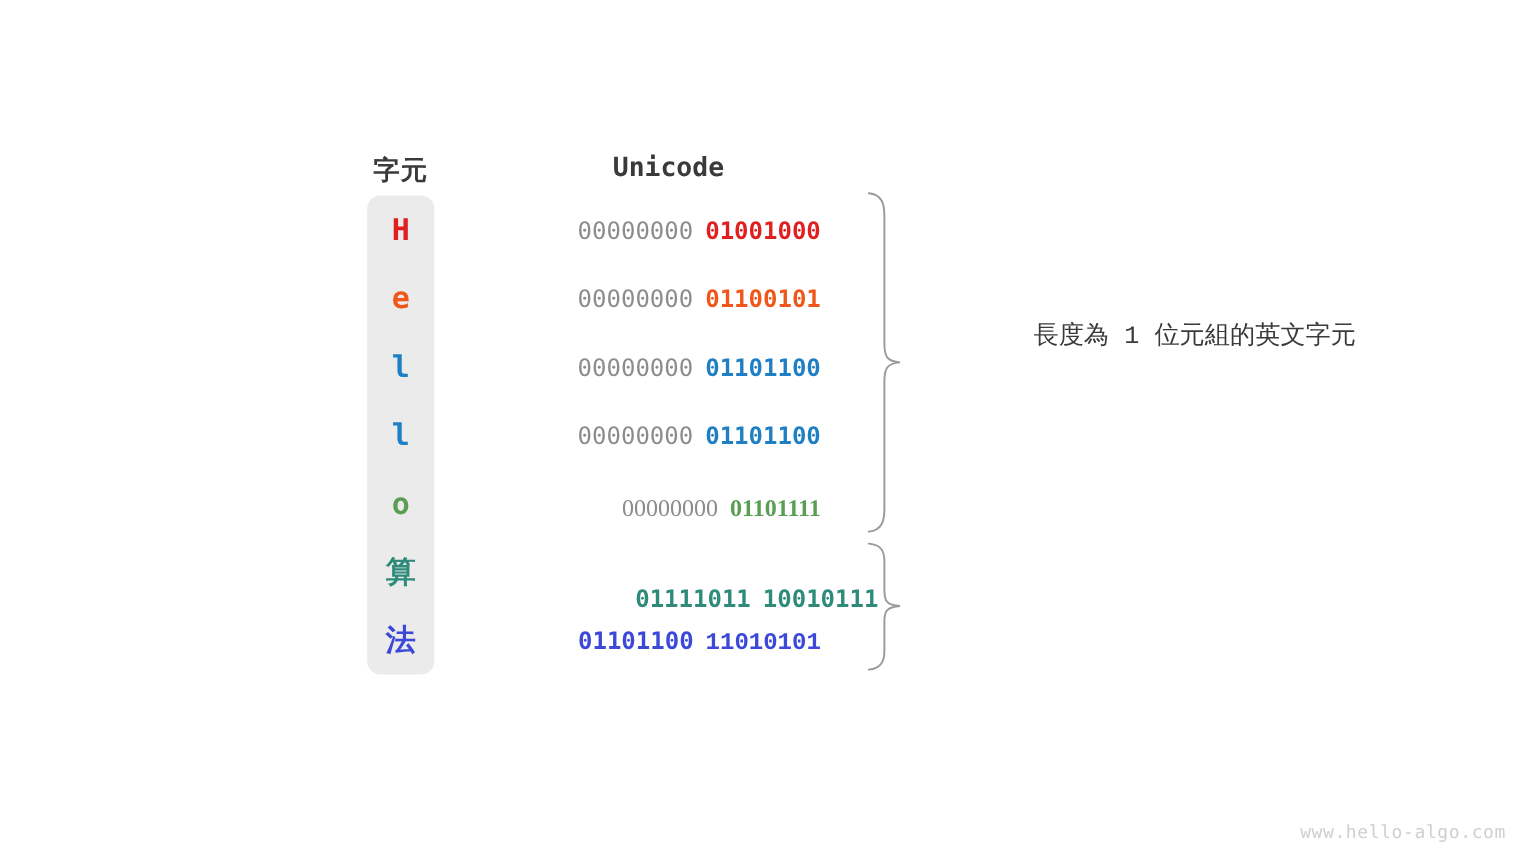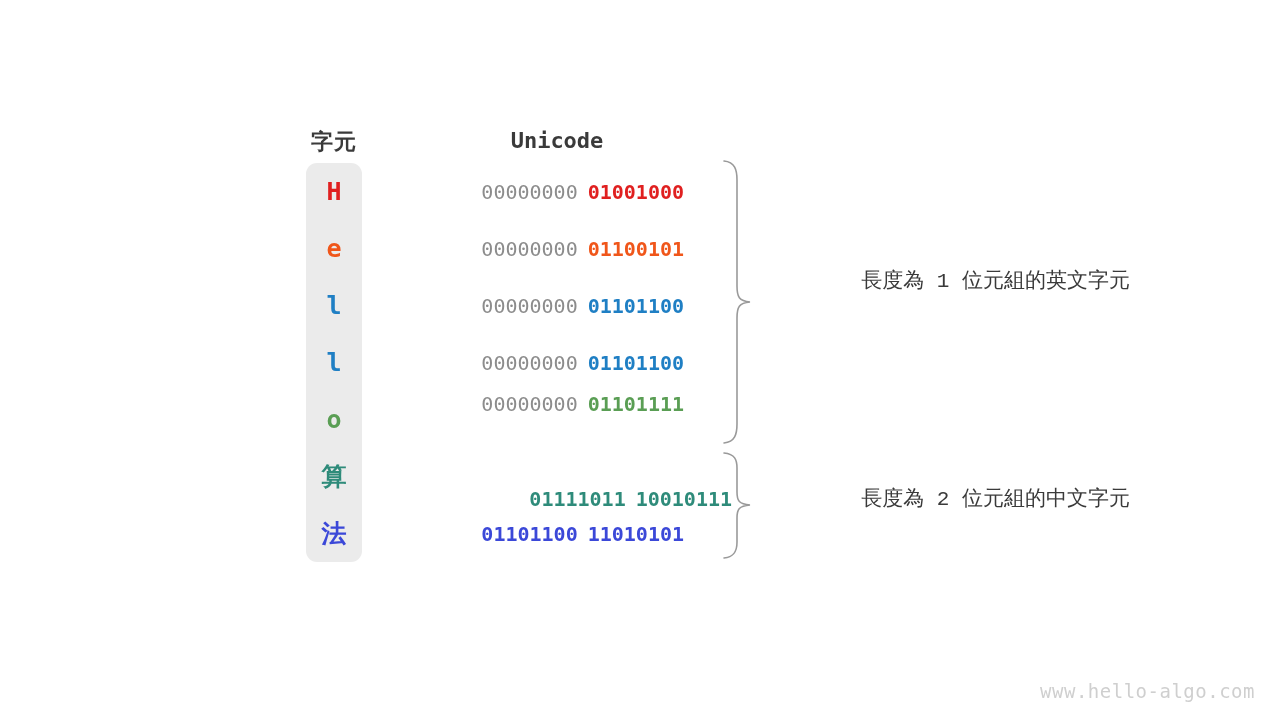--- a/index.html
+++ b/index.html
@@ -136,21 +136,21 @@
     top: 482px;
     width: 400px;
   }
 
   
   #watermark {
     position: absolute;
     right: 25px;
     bottom: 18px;
     font-family: "DejaVu Sans Mono", "Liberation Mono", monospace;
-    font-size: 19px;
+    font-size: 15px;
     color: #cfcfcf;
     letter-spacing: 0.5px;
   }
 </style>
 </head>
 <body>
 
 <div id="figure">
 
   <div class="col-header" id="header-char">字元</div>
@@ -161,25 +161,25 @@
   <div id="rows-host">
       <div class="char-cell" style="top: 176px; color: rgb(224, 32, 32);">H</div>
       <div class="bin-row" style="top: 176px;"><span class="bin-hi">00000000</span><span class="bin-gap"></span><span class="bin-lo" style="color: rgb(224, 32, 32);">01001000</span></div>
       <div class="char-cell" style="top: 233px; color: rgb(240, 86, 26);">e</div>
       <div class="bin-row" style="top: 233px;"><span class="bin-hi">00000000</span><span class="bin-gap"></span><span class="bin-lo" style="color: rgb(240, 86, 26);">01100101</span></div>
       <div class="char-cell" style="top: 290px; color: rgb(31, 127, 196);">l</div>
       <div class="bin-row" style="top: 290px;"><span class="bin-hi">00000000</span><span class="bin-gap"></span><span class="bin-lo" style="color: rgb(31, 127, 196);">01101100</span></div>
       <div class="char-cell" style="top: 347px; color: rgb(31, 127, 196);">l</div>
       <div class="bin-row" style="top: 347px;"><span class="bin-hi">00000000</span><span class="bin-gap"></span><span class="bin-lo" style="color: rgb(31, 127, 196);">01101100</span></div>
       <div class="char-cell" style="top: 404px; color: rgb(90, 158, 84);">o</div>
-      <div class="bin-row" style="top: 388px;"><span class="bin-hi">00000000</span><span class="bin-gap"></span><span class="bin-lo" style="color: rgb(90, 158, 84);">01101111</span></div>
+      <div class="bin-row" style="top: 408px; font-family: Liberation Serif, serif;"><span class="bin-hi">00000000</span><span class="bin-gap"></span><span class="bin-lo" style="color: rgb(90, 158, 84);">01101111</span></div>
       <div class="char-cell cjk" style="top: 461px; color: rgb(46, 139, 122);">算</div>
       <div class="bin-row" style="top: 483px; margin-left: 48px;"><span class="bin-hi filled" style="color: rgb(46, 139, 122);">01111011</span><span class="bin-gap"></span><span class="bin-lo" style="color: rgb(46, 139, 122);">10010111</span></div>
       <div class="char-cell cjk" style="top: 518px; color: rgb(59, 72, 216);">法</div>
-      <div class="bin-row" style="top: 518px;"><span class="bin-hi filled" style="color: rgb(59, 72, 216);">01101100</span><span class="bin-gap"></span><span class="bin-lo" style="color: rgb(59, 72, 216);">11010101</span></div>
+      <div class="bin-row" style="top: 518px;"><span class="bin-hi filled" style="color: rgb(59, 72, 216);">01101100</span><span class="bin-gap"></span><span class="bin-lo" style="color: rgb(59, 72, 216); font-family: Liberation Mono, monospace;">11010101</span></div>
     </div>
 
   <svg class="brace" id="brace-1" style="left:718px; top:158px;" width="40" height="288" viewBox="0 0 40 288">
     <path d="M 6 3
              C 17 4, 19 12, 19 22
              L 19 128
              C 19 139, 21 143, 32 144
              C 21 145, 19 149, 19 160
              L 19 266
              C 19 276, 17 284, 6 285" fill="none" stroke="#9a9a9a" stroke-width="1.6" stroke-linecap="round"></path>
@@ -192,19 +192,16 @@
              C 19 51, 21 54, 32 55
              C 21 56, 19 59, 19 68
              L 19 92
              C 19 100, 17 107, 6 108" fill="none" stroke="#9a9a9a" stroke-width="1.6" stroke-linecap="round"></path>
   </svg>
 
   <div class="annotation" id="annotation-1">
     <div class="ann-main">長度為 1 位元組的英文字元</div>
   </div>
 
-  <div class="annotation" id="annotation-2">
-    <div class="ann-main">長度為 2 位元組的中文字元</div>
-  </div>
 
   <div id="watermark">www.hello-algo.com</div>
 
 </div>
 
 </body></html>

